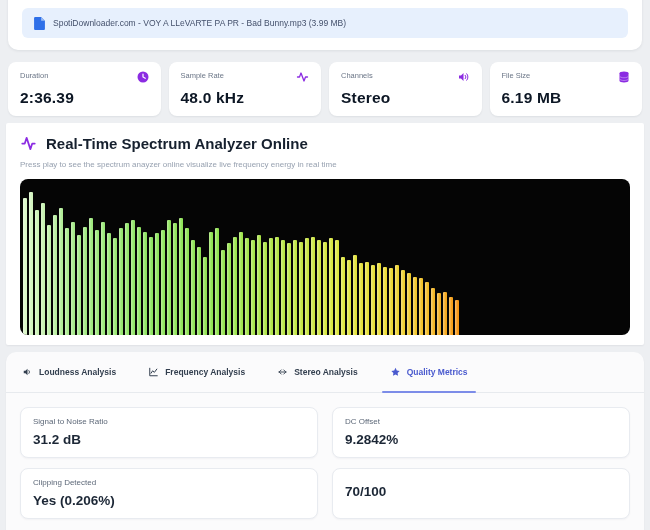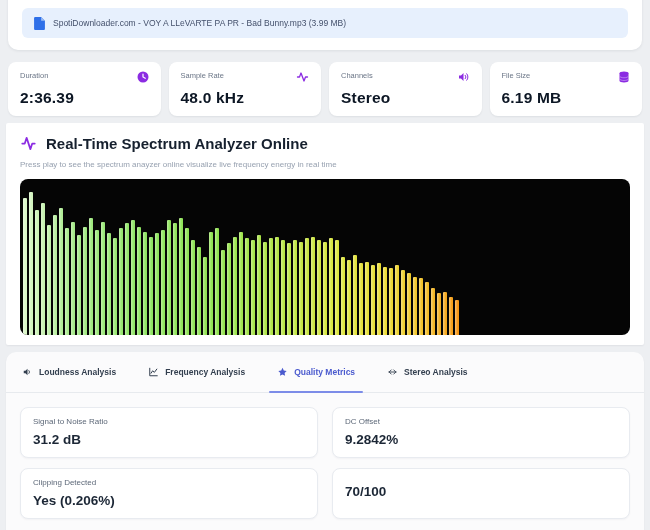--- a/index.html
+++ b/index.html
@@ -204,31 +204,31 @@
         </svg>
         <span>Loudness Analysis</span>
       </div>
       <div class="tab">
         <svg width="11" height="10" viewBox="0 0 24 24">
           <path d="M3 3v18h18" stroke="#333f4f" stroke-width="2.4" fill="none" stroke-linecap="round"></path>
           <path d="M6 15l4-6 4 4 6-8" stroke="#333f4f" stroke-width="2.4" fill="none" stroke-linecap="round" stroke-linejoin="round"></path>
         </svg>
         <span>Frequency Analysis</span>
       </div>
+      <div class="tab">
+        <svg width="11" height="10" viewBox="0 0 24 24">
+          <path d="M4 12h16M4 12l5-5M4 12l5 5M20 12l-5-5M20 12l-5 5" stroke="#333f4f" stroke-width="2.2" fill="none" stroke-linecap="round" stroke-linejoin="round"></path>
+        </svg>
+        <span>Stereo Analysis</span>
+      </div>
       <div class="tab active">
         <svg width="11" height="10" viewBox="0 0 24 24">
           <path d="M12 2l3.1 6.3 6.9 1-5 4.9 1.2 6.8L12 17.8 5.8 21l1.2-6.8-5-4.9 6.9-1z" fill="#4a5ace"></path>
         </svg>
         <span>Quality Metrics</span>
-      </div>
-      <div class="tab">
-        <svg width="11" height="10" viewBox="0 0 24 24">
-          <path d="M4 12h16M4 12l5-5M4 12l5 5M20 12l-5-5M20 12l-5 5" stroke="#333f4f" stroke-width="2.2" fill="none" stroke-linecap="round" stroke-linejoin="round"></path>
-        </svg>
-        <span>Stereo Analysis</span>
       </div>
     </div>
 
     <div class="metrics">
       <div class="metric-card">
         <div class="metric-label">Signal to Noise Ratio</div>
         <div class="metric-value">31.2 dB</div>
       </div>
       <div class="metric-card">
         <div class="metric-label">DC Offset</div>

